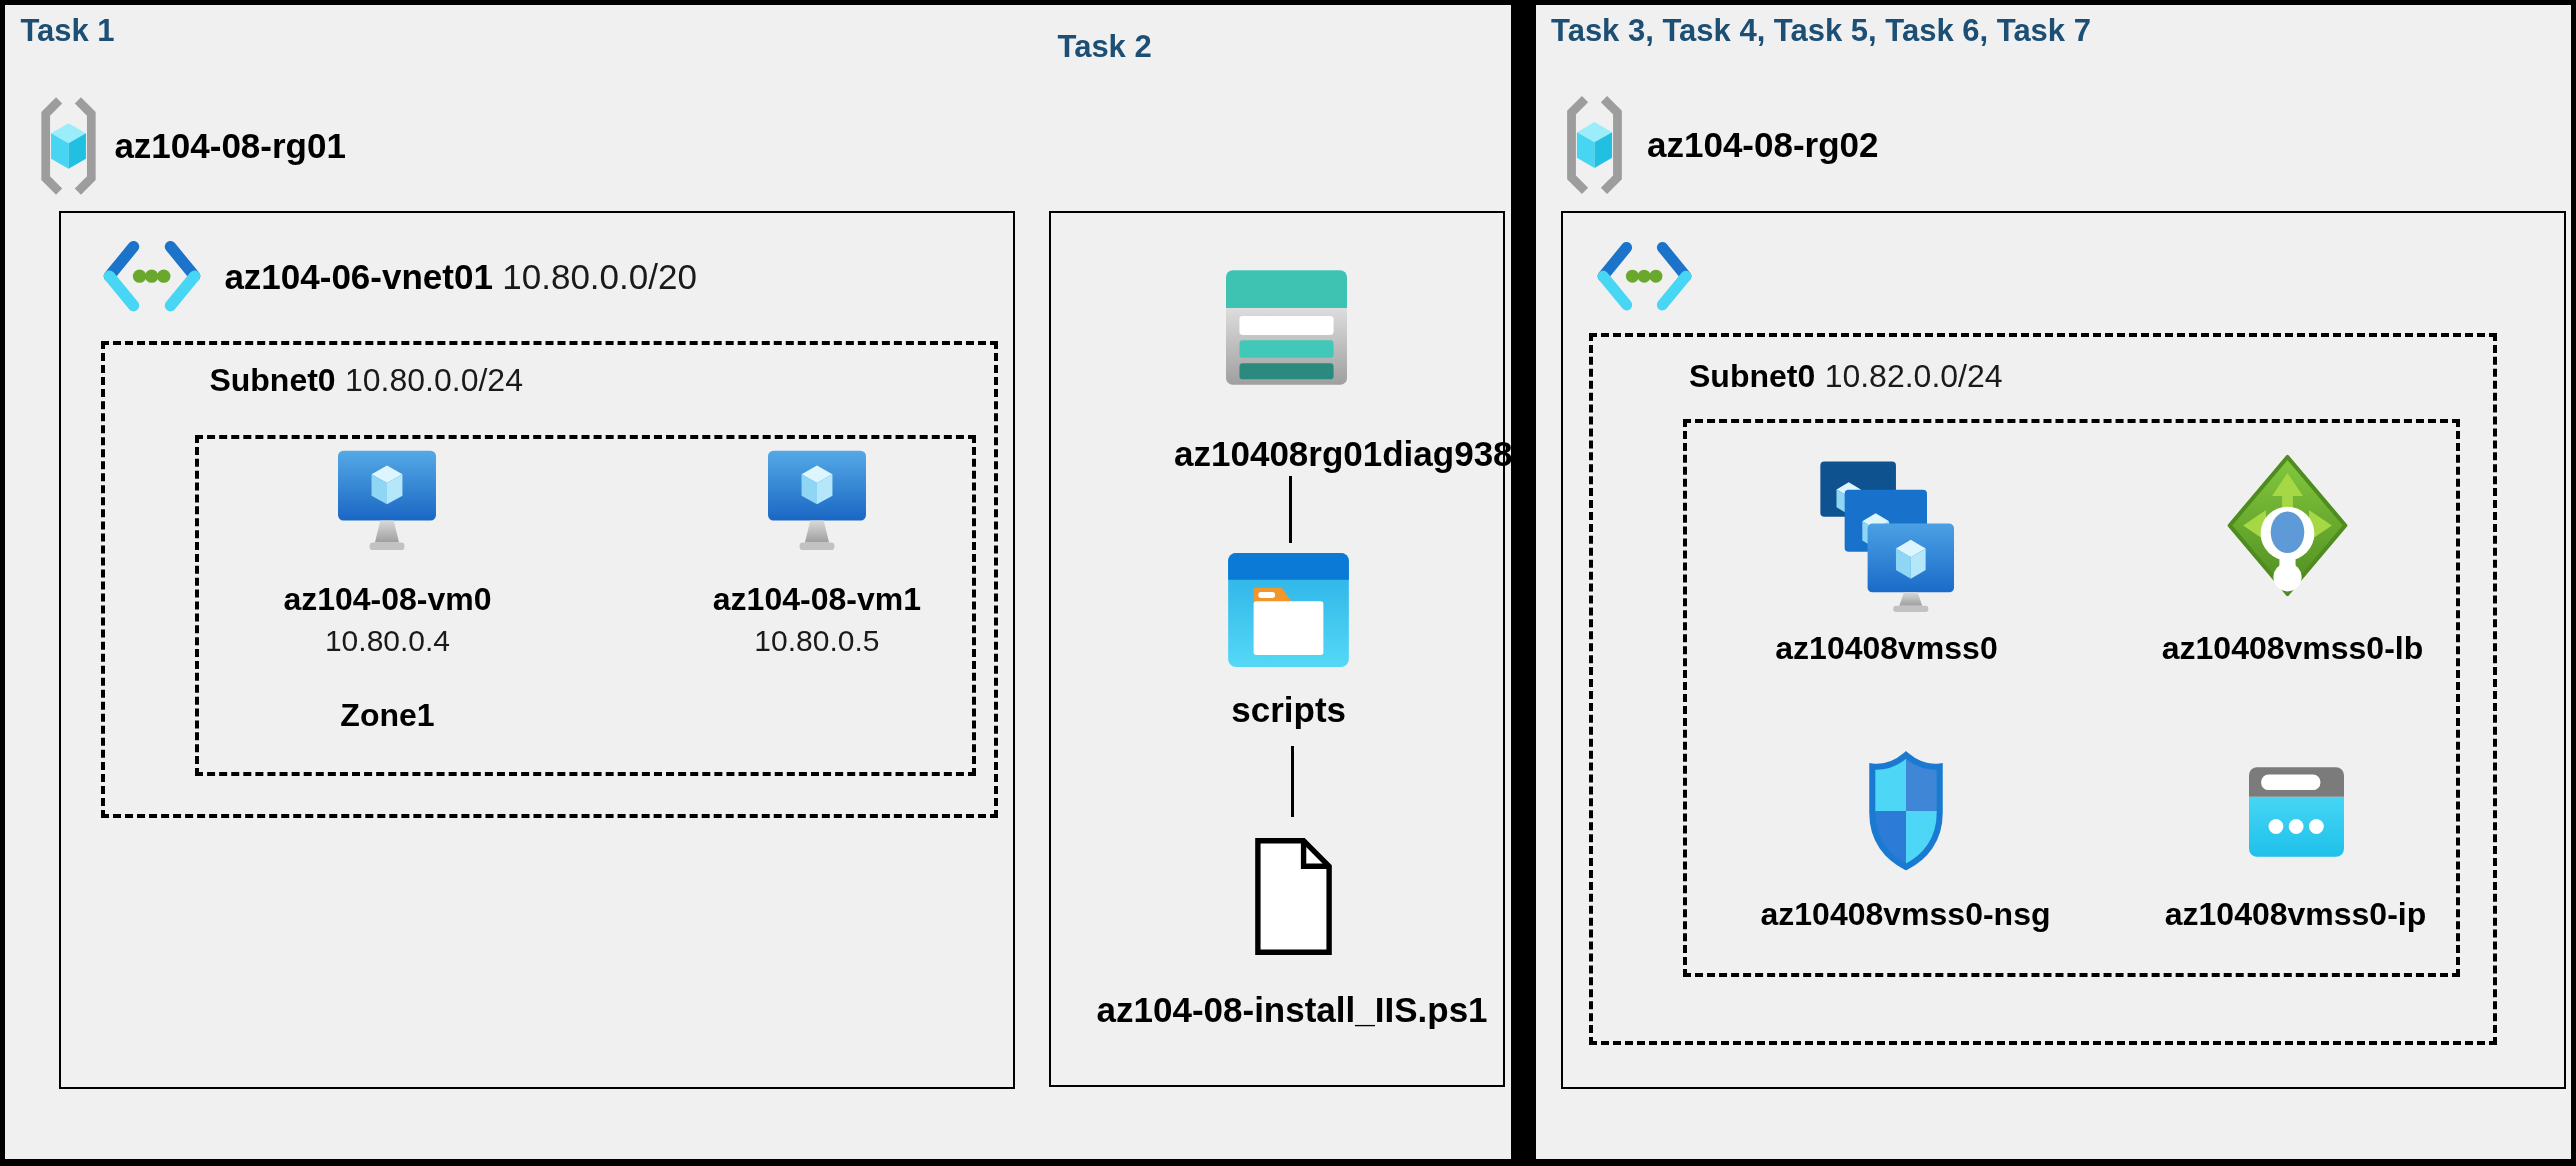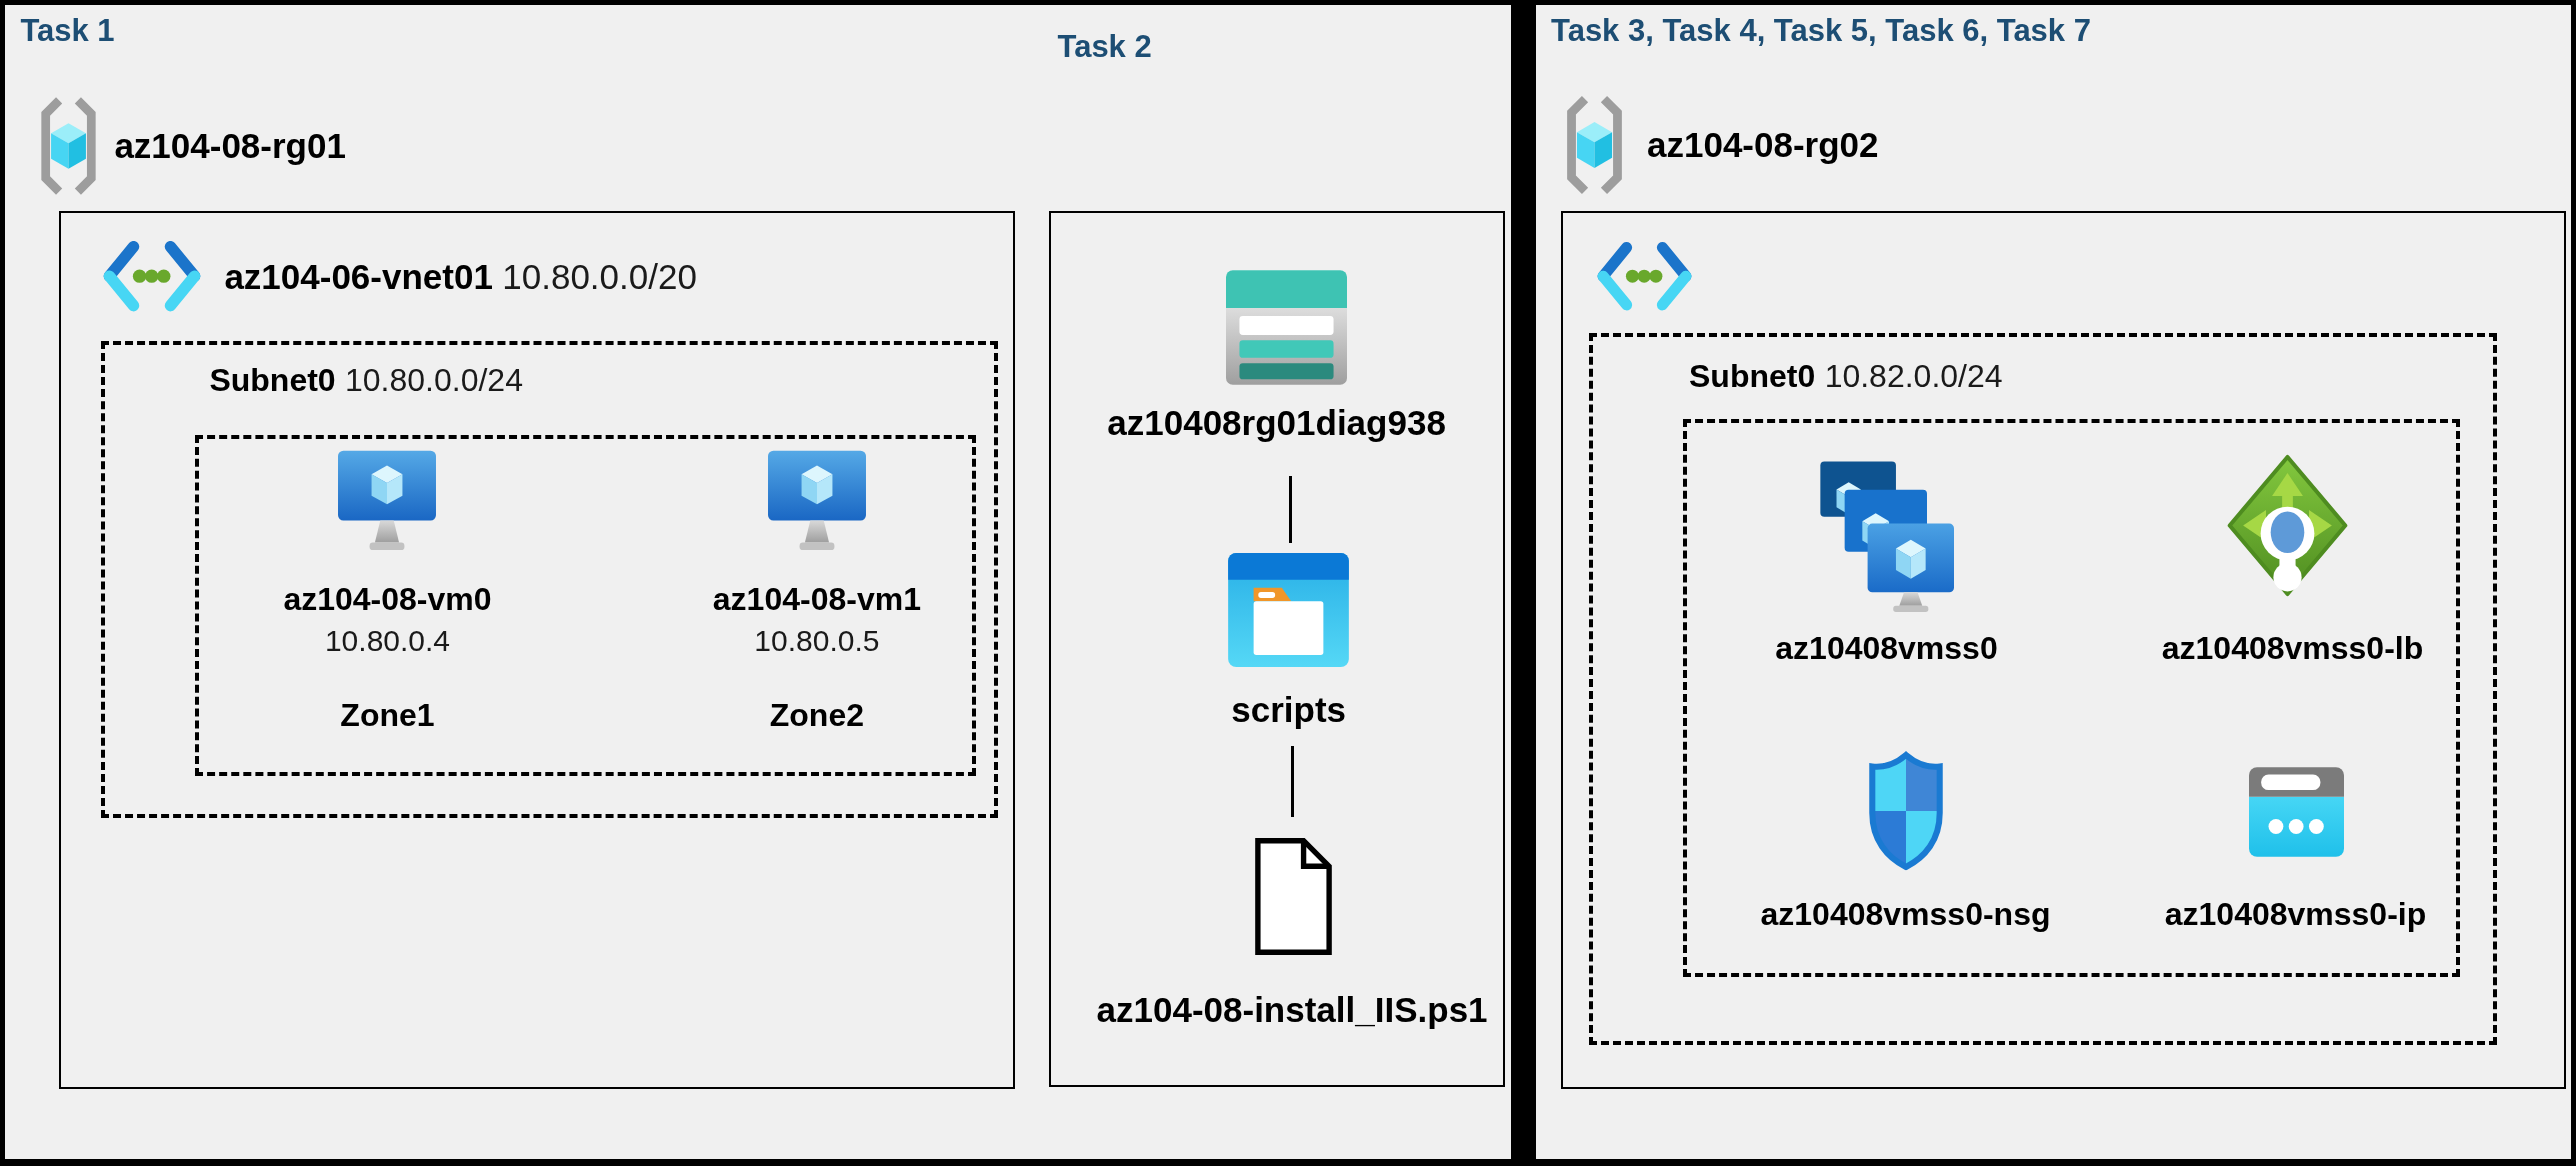--- a/index.html
+++ b/index.html
@@ -116,39 +116,38 @@
             </svg>
           <div class="lbl center" style="left:19.6px;top:143px;">az104-08-vm0</div>
           <div class="reg-lbl" style="left:19.6px;top:185px;">10.80.0.4</div>
           <div class="lbl center" style="left:19.6px;top:259px;">Zone1</div>
 
           <svg class="icon" style="left:568px;top:10.8px;" width="100" height="102" viewBox="0 0 148 152">
               <use href="#vm-sym"></use>
             </svg>
           <div class="lbl center" style="left:449px;top:143px;">az104-08-vm1</div>
           <div class="reg-lbl" style="left:449px;top:185px;">10.80.0.5</div>
-          <div class="lbl center" style="left:449px;top:259px;">Zone2</div>
         </div>
       </div>
     </div>
   </div>
 
   <div class="panel" style="left:1044px;width:467px;">
     <div class="title" style="left:13.5px;top:23.6px;">Task 2</div>
 
     <div class="solid-box" style="left:5.4px;top:206px;width:456px;height:876px;">
 
       <svg class="icon" style="left:175px;top:57px;" width="121" height="115" viewBox="0 0 180 170">
         <rect x="0" y="0" width="180" height="170" rx="10" fill="url(#storBody)"></rect>
         <path d="M10 0 h160 a10 10 0 0 1 10 10 v46 h-180 v-46 a10 10 0 0 1 10 -10 Z" fill="#3ec3b3"></path>
         <rect x="20" y="68" width="140" height="28" rx="5" fill="#ffffff"></rect>
         <rect x="20" y="104" width="140" height="26" rx="5" fill="#41c8b8"></rect>
         <rect x="20" y="138" width="140" height="24" rx="5" fill="#2b8a7e"></rect>
       </svg>
-      <div class="lbl big" style="left:-10.8px;top:190px;width:472px;text-align:center;">az10408rg01diag938</div>
+      <div class="lbl big" style="left:-10.8px;top:221px;width:472px;text-align:right;">az10408rg01diag938</div>
 
       <div class="connector" style="left:238px;top:263px;height:67px;"></div>
 
       <svg class="icon" style="left:177px;top:340px;" width="121" height="114" viewBox="0 0 180 170">
         <rect x="0" y="0" width="180" height="170" rx="12" fill="url(#foldBody)"></rect>
         <path d="M12 0 h156 a12 12 0 0 1 12 12 v28 h-180 v-28 a12 12 0 0 1 12 -12 Z" fill="#0b79d6"></path>
         <polygon points="38,52 80,52 94,72 38,72" fill="#f0962a"></polygon>
         <rect x="45" y="58" width="25" height="9" rx="4" fill="#ffffff"></rect>
         <rect x="38" y="72" width="104" height="80" rx="4" fill="#ffffff"></rect>
       </svg>

